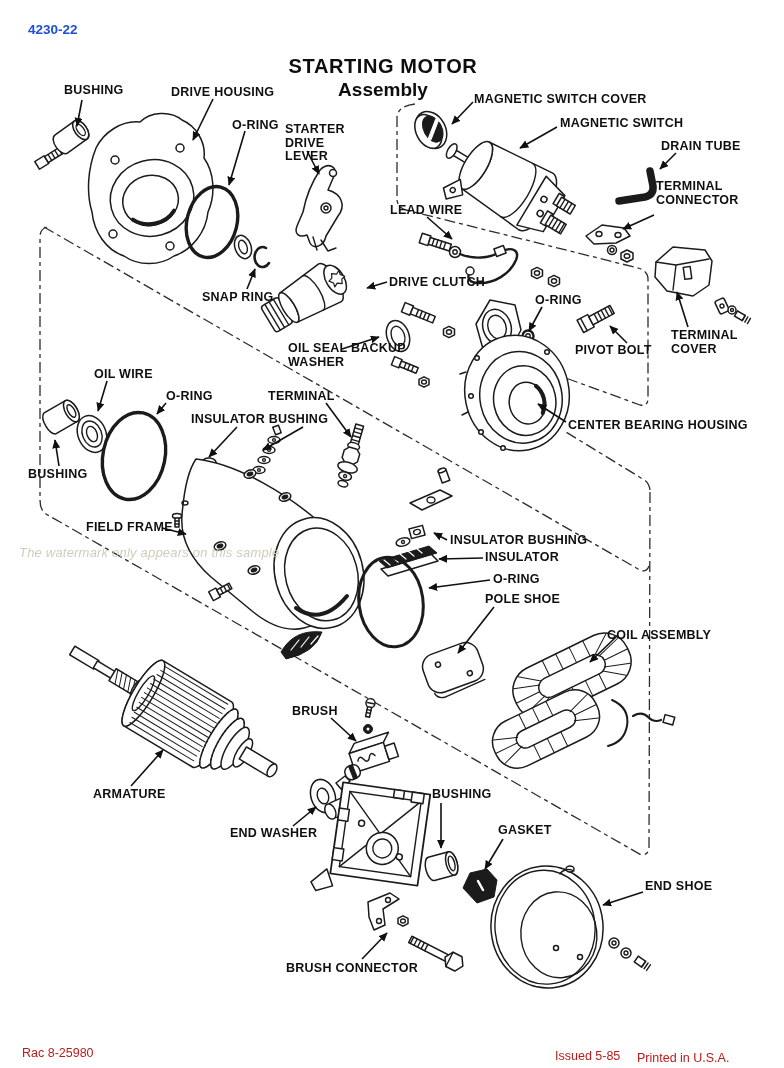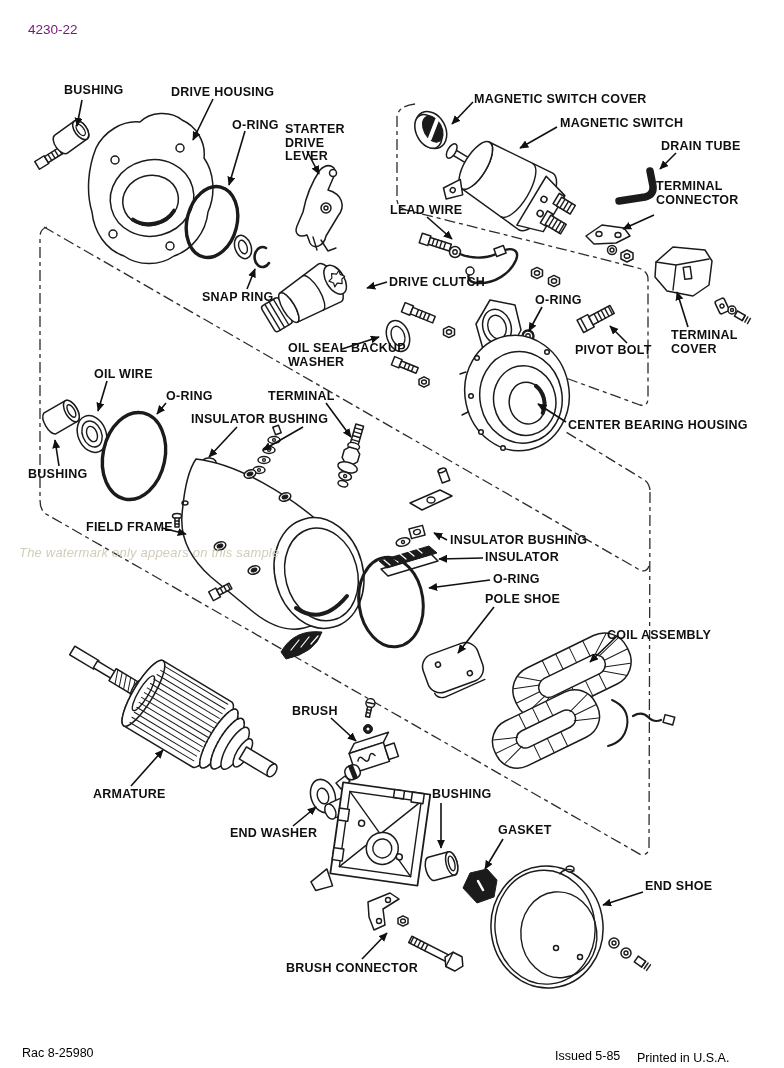--- a/index.html
+++ b/index.html
@@ -9,27 +9,27 @@
   
   .fw{fill:#fff;stroke:#1b1b1b;stroke-width:1.5;stroke-linejoin:round;}
   .ln{fill:none;stroke:#1b1b1b;stroke-width:1.4;stroke-linecap:round;stroke-linejoin:round;}
   .fb{fill:#1b1b1b;stroke:#1b1b1b;stroke-linejoin:round;}
   .wh{fill:none;stroke:#fff;stroke-width:1.2;stroke-linecap:round;}
   .dash{fill:none;stroke:#2c2c2c;stroke-width:1.3;stroke-dasharray:11 4 4 4;}
   .lead{stroke:#101010;stroke-width:1.6;fill:none;}
   .th{stroke-width:3.4;fill:none;stroke:#1b1b1b;}
   .th2{stroke-width:3;fill:none;stroke:#1b1b1b;}
   
-  .pagenum{position:absolute;left:28px;top:22px;font-size:13.5px;color:#701a75;z-index:3;}
+  .pagenum{position:absolute;left:28px;top:22px;font-size:13.5px;color:#1d4ed8;z-index:3;font-weight:bold;}
   .title{position:absolute;left:238px;top:55px;width:290px;text-align:center;font-weight:700;color:#0d0d0d;z-index:3;}
   .title .t1{font-size:20px;letter-spacing:.6px;}
   .title .t2{font-size:19px;margin-top:1px;}
   .callout{position:absolute;font-weight:700;font-size:12.5px;line-height:13.5px;color:#0f0f0f;letter-spacing:.25px;white-space:nowrap;z-index:3;}
   .callout.wrap{white-space:normal;}
-  .footer{position:absolute;font-size:12.5px;color:#000000;z-index:3;}
+  .footer{position:absolute;font-size:12.5px;color:#b91c1c;z-index:3;}
   .watermark{position:absolute;color:#ccc8b4;opacity:.9;z-index:4;pointer-events:none;}
   .wm1{left:13px;top:501px;font-size:34px;letter-spacing:1px;}
   .wm2{left:19px;top:545px;font-size:13px;letter-spacing:.2px;font-style:italic;}
 </style>
 </head>
 <body>
 
 <div class="page">
 
 <svg class="art" width="784" height="1068" viewBox="0 0 784 1068">
@@ -510,20 +510,24 @@
     <line class="lead" x1="293" y1="826" x2="316" y2="807" marker-end="url(#ah)"></line>
     <line class="lead" x1="441" y1="803" x2="441" y2="848" marker-end="url(#ah)"></line>
     <line class="lead" x1="503" y1="839" x2="485" y2="869" marker-end="url(#ah)"></line>
     <line class="lead" x1="643" y1="892" x2="603" y2="905" marker-end="url(#ah)"></line>
     <line class="lead" x1="362" y1="959" x2="387" y2="933" marker-end="url(#ah)"></line>
   </g>
 </svg>
 
 <div class="pagenum">4230-22</div>
 
+<div class="title">
+  <div class="t1">STARTING MOTOR</div>
+  <div class="t2">Assembly</div>
+</div>
 
 <div class="callout" style="left:64px;top:84px">BUSHING</div>
 <div class="callout" style="left:171px;top:86px">DRIVE HOUSING</div>
 <div class="callout" style="left:232px;top:119px">O-RING</div>
 <div class="callout wrap" style="left:285px;top:123px;width:86px">STARTER DRIVE LEVER</div>
 <div class="callout" style="left:474px;top:93px">MAGNETIC SWITCH COVER</div>
 <div class="callout" style="left:560px;top:117px">MAGNETIC SWITCH</div>
 <div class="callout" style="left:661px;top:140px">DRAIN TUBE</div>
 <div class="callout" style="left:390px;top:204px">LEAD WIRE</div>
 <div class="callout wrap" style="left:656px;top:180px;width:92px">TERMINAL CONNECTOR</div>

